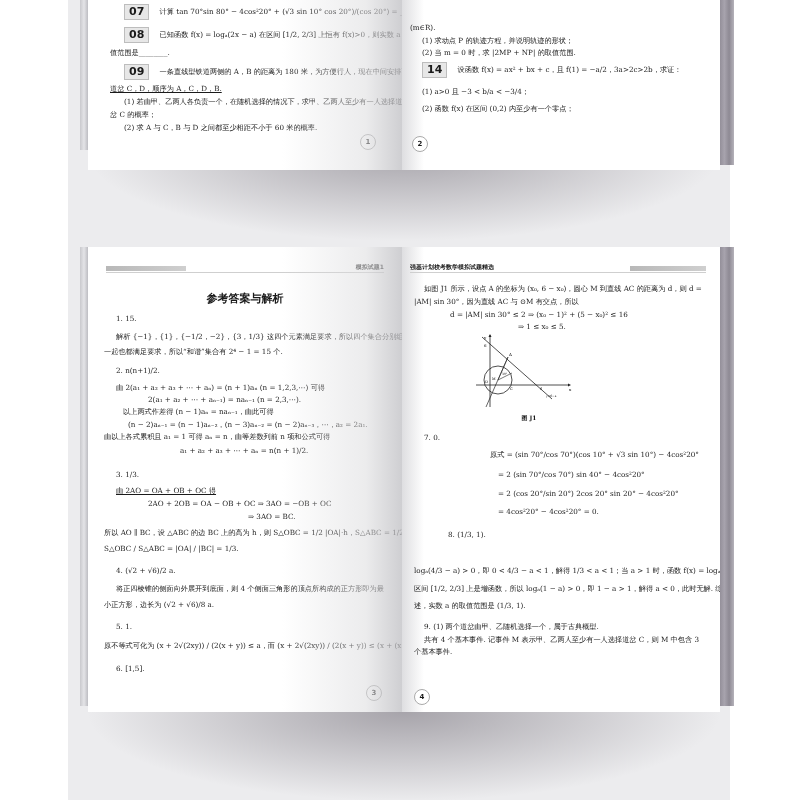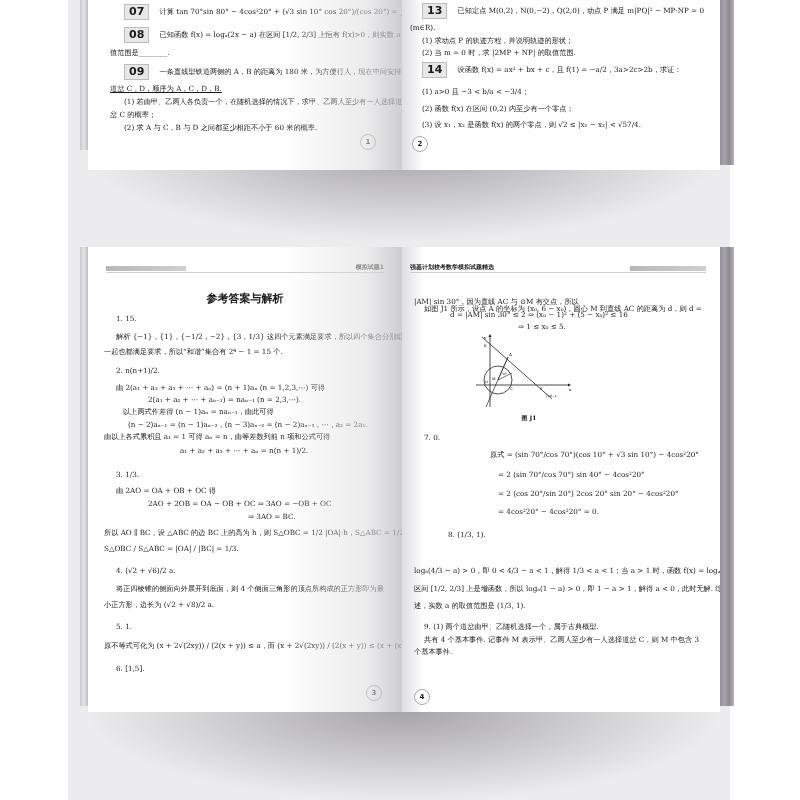--- a/index.html
+++ b/index.html
@@ -72,35 +72,30 @@
     </div>
     <div class="block txt" style="left:22px;top:83px;text-decoration:underline;">道岔 C，D，顺序为 A，C，D，B.</div>
     <div class="block txt" style="left:36px;top:96px;">(1) 若由甲、乙两人各负责一个，在随机选择的情况下，求甲、乙两人至少有一人选择道</div>
     <div class="block txt" style="left:22px;top:109px;">岔 C 的概率；</div>
     <div class="block txt" style="left:36px;top:122px;">(2) 求 A 与 C，B 与 D 之间都至少相距不小于 60 米的概率.</div>
 
     <div class="page-num" style="left:272px;top:134px;">1</div>
   </div>
 
   <div class="page right" style="height:170px;">
-    <div class="block txt" style="left:20px;top:3px;">
-      <span class="q-num">13</span>
-      <span>已知定点 M(0,2)，N(0,−2)，Q(2,0)，动点 P 满足 m|PQ|² − MP·NP = 0</span>
-    </div>
     <div class="block txt" style="left:8px;top:22px;">(m∈R).</div>
     <div class="block txt" style="left:20px;top:35px;">(1) 求动点 P 的轨迹方程，并说明轨迹的形状；</div>
     <div class="block txt" style="left:20px;top:47px;">(2) 当 m = 0 时，求 |2MP + NP| 的取值范围.</div>
 
     <div class="block txt" style="left:20px;top:62px;">
       <span class="q-num">14</span>
       <span>设函数 f(x) = ax² + bx + c，且 f(1) = −a/2，3a&gt;2c&gt;2b，求证：</span>
     </div>
     <div class="block txt" style="left:20px;top:86px;">(1) a&gt;0 且 −3 &lt; b/a &lt; −3/4；</div>
     <div class="block txt" style="left:20px;top:103px;">(2) 函数 f(x) 在区间 (0,2) 内至少有一个零点；</div>
-    <div class="block txt" style="left:20px;top:119px;">(3) 设 x₁，x₂ 是函数 f(x) 的两个零点，则 √2 ≤ |x₁ − x₂| &lt; √57/4.</div>
 
     <div class="page-num" style="left:10px;top:136px;">2</div>
   </div>
 </div>
 
 <div class="shadow" style="top:712px;"></div>
 <div class="book bottom">
   <div class="page-edge-left"></div>
   <div class="page-edge-right"></div>
 
@@ -119,46 +114,46 @@
 
     <div class="block txt" style="left:28px;top:118px;">2. n(n+1)/2.</div>
     <div class="block txt" style="left:28px;top:135px;">由 2(a₁ + a₂ + a₃ + ⋯ + aₙ) = (n + 1)aₙ (n = 1,2,3,⋯) 可得</div>
     <div class="block txt" style="left:60px;top:147px;">2(a₁ + a₂ + ⋯ + aₙ₋₁) = naₙ₋₁  (n = 2,3,⋯).</div>
     <div class="block txt" style="left:16px;top:159px;padding-left:19px;">以上两式作差得 (n − 1)aₙ = naₙ₋₁，由此可得</div>
     <div class="block txt" style="left:40px;top:172px;">(n − 2)aₙ₋₁ = (n − 1)aₙ₋₂，(n − 3)aₙ₋₂ = (n − 2)aₙ₋₃，⋯，a₂ = 2a₁.</div>
     <div class="block txt" style="left:16px;top:184px;">由以上各式累积且 a₁ = 1 可得 aₙ = n，由等差数列前 n 项和公式可得</div>
     <div class="block txt" style="left:92px;top:198px;">a₁ + a₂ + a₃ + ⋯ + aₙ = n(n + 1)/2.</div>
 
     <div class="block txt" style="left:28px;top:222px;">3. 1/3.</div>
-    <div class="block txt" style="left:28px;top:238px;">由 2AO = OA + OB + OC 得</div>
+    <div class="block txt" style="left:28px;top:238px;text-decoration:underline;">由 2AO = OA + OB + OC 得</div>
     <div class="block txt" style="left:60px;top:251px;">2AO + 2OB = OA − OB + OC  ⇒  3AO = −OB + OC</div>
     <div class="block txt" style="left:160px;top:264px;">⇒  3AO = BC.</div>
     <div class="block txt" style="left:16px;top:280px;">所以 AO ∥ BC，设 △ABC 的边 BC 上的高为 h，则 S△OBC = 1/2 |OA|·h，S△ABC = 1/2 |BC|·h，故</div>
     <div class="block txt" style="left:16px;top:296px;">S△OBC / S△ABC = |OA| / |BC| = 1/3.</div>
 
     <div class="block txt" style="left:28px;top:318px;">4. (√2 + √6)/2 a.</div>
     <div class="block txt" style="left:28px;top:336px;">将正四棱锥的侧面向外展开到底面，则 4 个侧面三角形的顶点所构成的正方形即为最</div>
-    <div class="block txt" style="left:16px;top:352px;">小正方形，边长为 (√2 + √8)/2 a.</div>
+    <div class="block txt" style="left:16px;top:352px;">小正方形，边长为 (√2 + √6)/8 a.</div>
 
     <div class="block txt" style="left:28px;top:374px;">5. 1.</div>
     <div class="block txt" style="left:16px;top:393px;">原不等式可化为 (x + 2√(2xy)) / (2(x + y)) ≤ a，而 (x + 2√(2xy)) / (2(x + y)) ≤ (x + (x + 2y)) / (2(x + y)) = 1，所以 a ≥ 1.</div>
 
     <div class="block txt" style="left:28px;top:416px;">6. [1,5].</div>
 
     <div class="page-num" style="left:278px;top:438px;">3</div>
   </div>
 
   <div class="page right">
     <div class="running-head" style="left:8px;right:14px;">
       <span style="position:absolute;left:0;top:0;">强基计划校考数学模拟试题精选</span>
       <div class="bar" style="right:0;width:76px;"></div>
       <div class="rule"></div>
     </div>
 
-    <div class="block txt" style="left:22px;top:36px;margin-top:20px;">如图 J1 所示，设点 A 的坐标为 (x₀, 6 − x₀)，圆心 M 到直线 AC 的距离为 d，则 d =</div>
+    <div class="block txt" style="left:22px;top:36px;">如图 J1 所示，设点 A 的坐标为 (x₀, 6 − x₀)，圆心 M 到直线 AC 的距离为 d，则 d =</div>
     <div class="block txt" style="left:12px;top:49px;">|AM| sin 30°，因为直线 AC 与 ⊙M 有交点，所以</div>
     <div class="block txt" style="left:48px;top:62px;">d = |AM| sin 30° ≤ 2  ⇒  (x₀ − 1)² + (5 − x₀)² ≤ 16</div>
     <div class="block txt" style="left:116px;top:74px;">⇒  1 ≤ x₀ ≤ 5.</div>
 
     <svg class="diagram" style="left:70px;top:86px;" width="100" height="76" viewBox="0 0 100 76">
       <line x1="4" y1="52" x2="96" y2="52" stroke="#222" stroke-width="0.8"></line>
       <polygon points="96,50.5 99,52 96,53.5" fill="#222"></polygon>
       <line x1="18" y1="74" x2="18" y2="2" stroke="#222" stroke-width="0.8"></line>
       <polygon points="16.5,4 18,1 19.5,4" fill="#222"></polygon>
       <line x1="10" y1="4" x2="80" y2="66" stroke="#222" stroke-width="0.8"></line>

